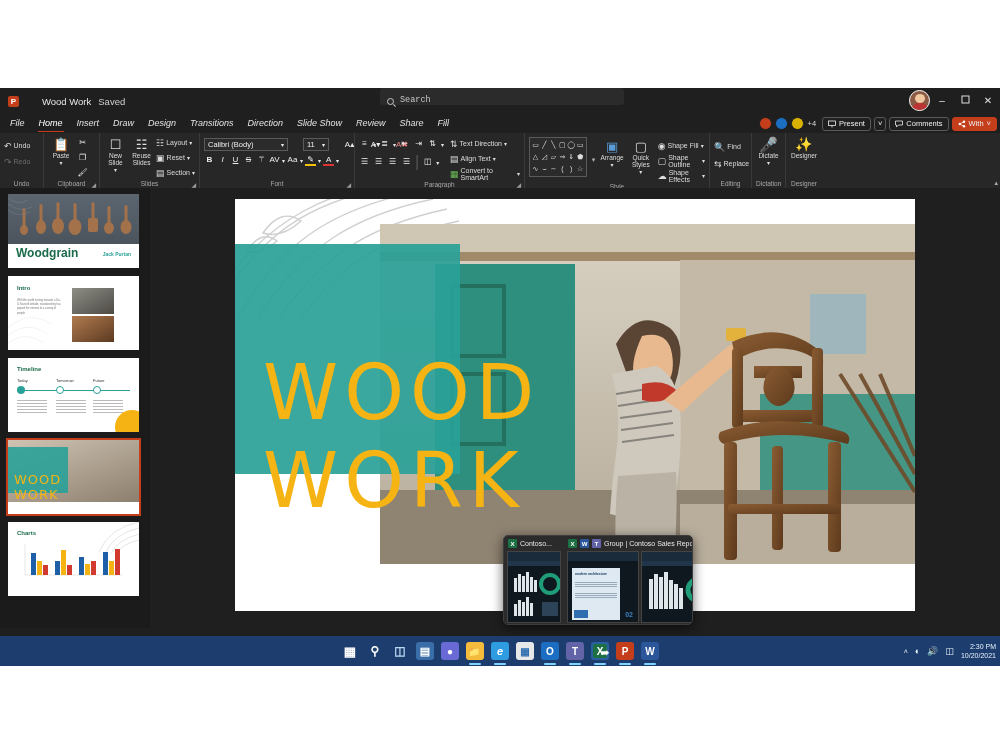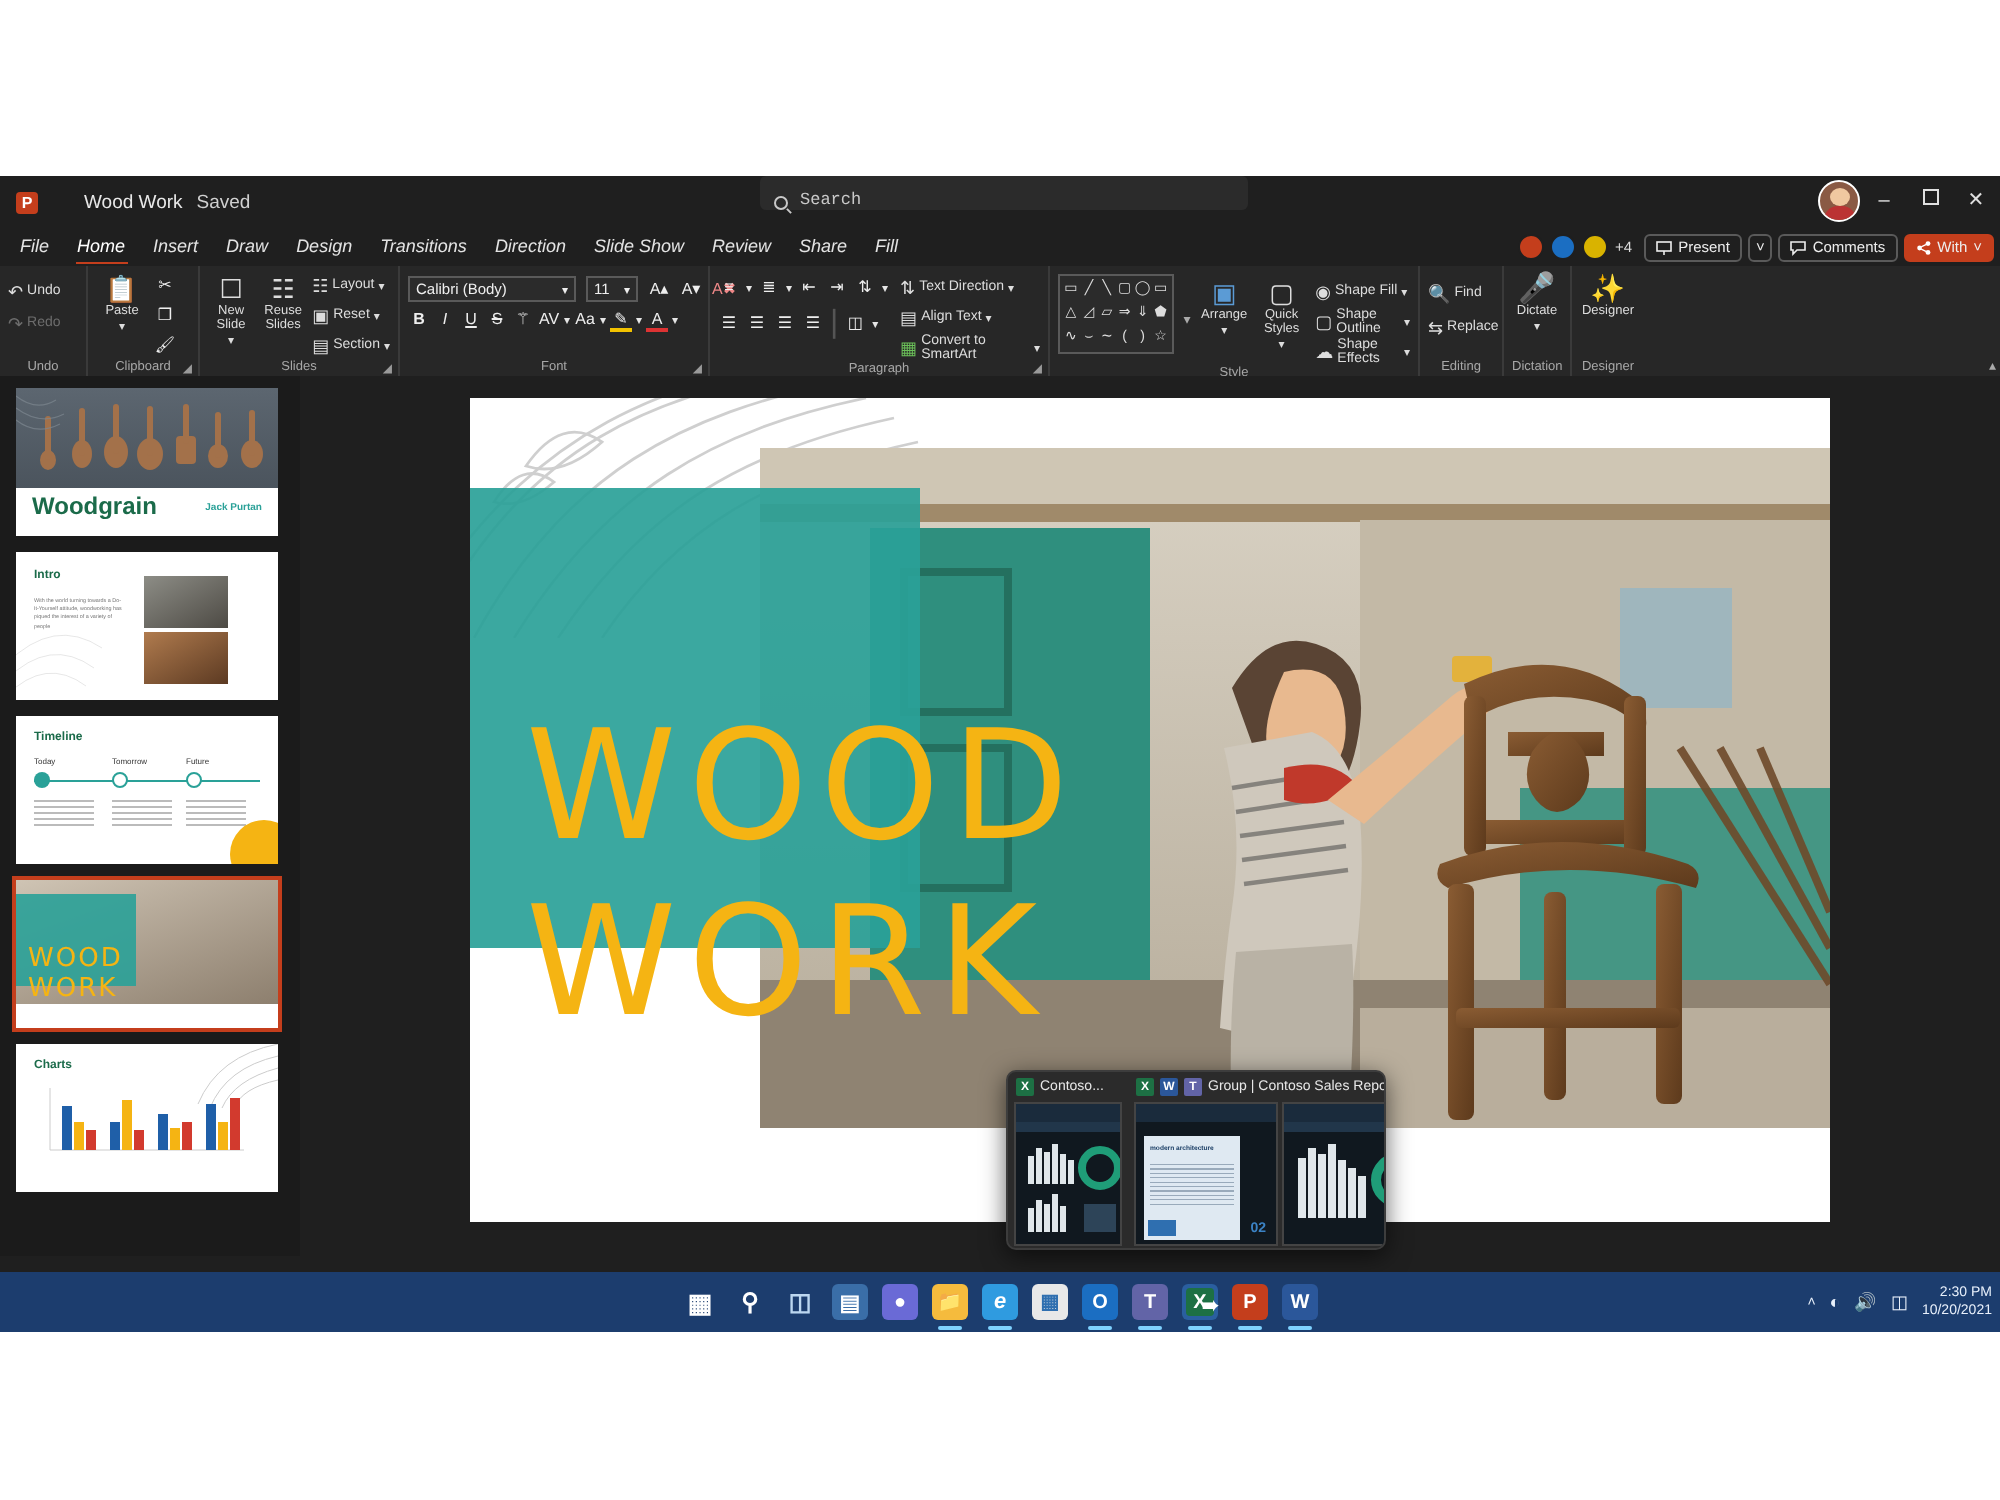--- a/index.html
+++ b/index.html
@@ -235,21 +235,21 @@
             <span style="font-size:6px;">▾</span>
           </div>
         </div>
       </div>
       <div class="glabel">Slides</div>
       <div class="dlg">◢</div>
     </div>
 
     <div class="grp" style="width:155px;">
       <div class="grow col" style="gap:3px;padding-top:3px;">
-        <div style="display:flex;gap:5px;align-items:center;">
+        <div style="display:flex;gap:15px;align-items:center;">
           <div class="fontname">
             <span>Calibri (Body)</span>
             <span style="font-size:6px;">▾</span>
           </div>
           <div class="fontsize">
             <span>11</span>
             <span style="font-size:6px;">▾</span>
           </div>
           <span class="fbtn">A▴</span>
           <span class="fbtn">A▾</span>

